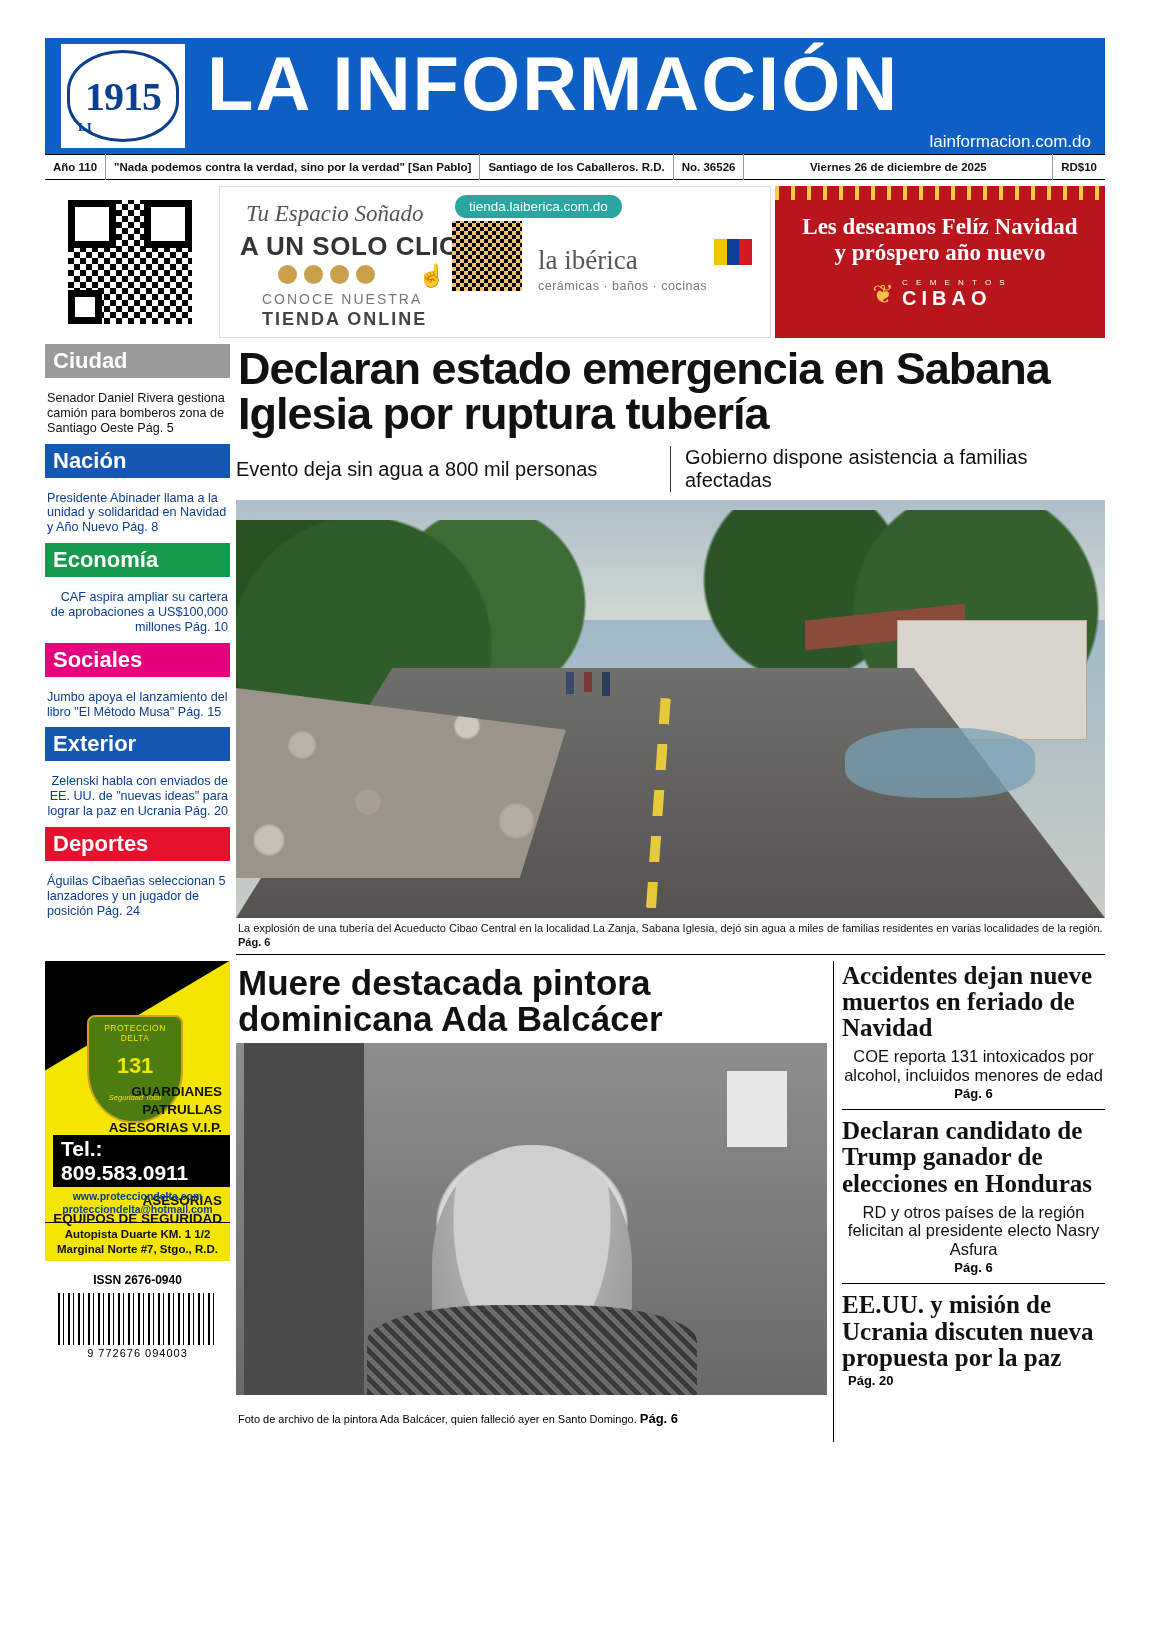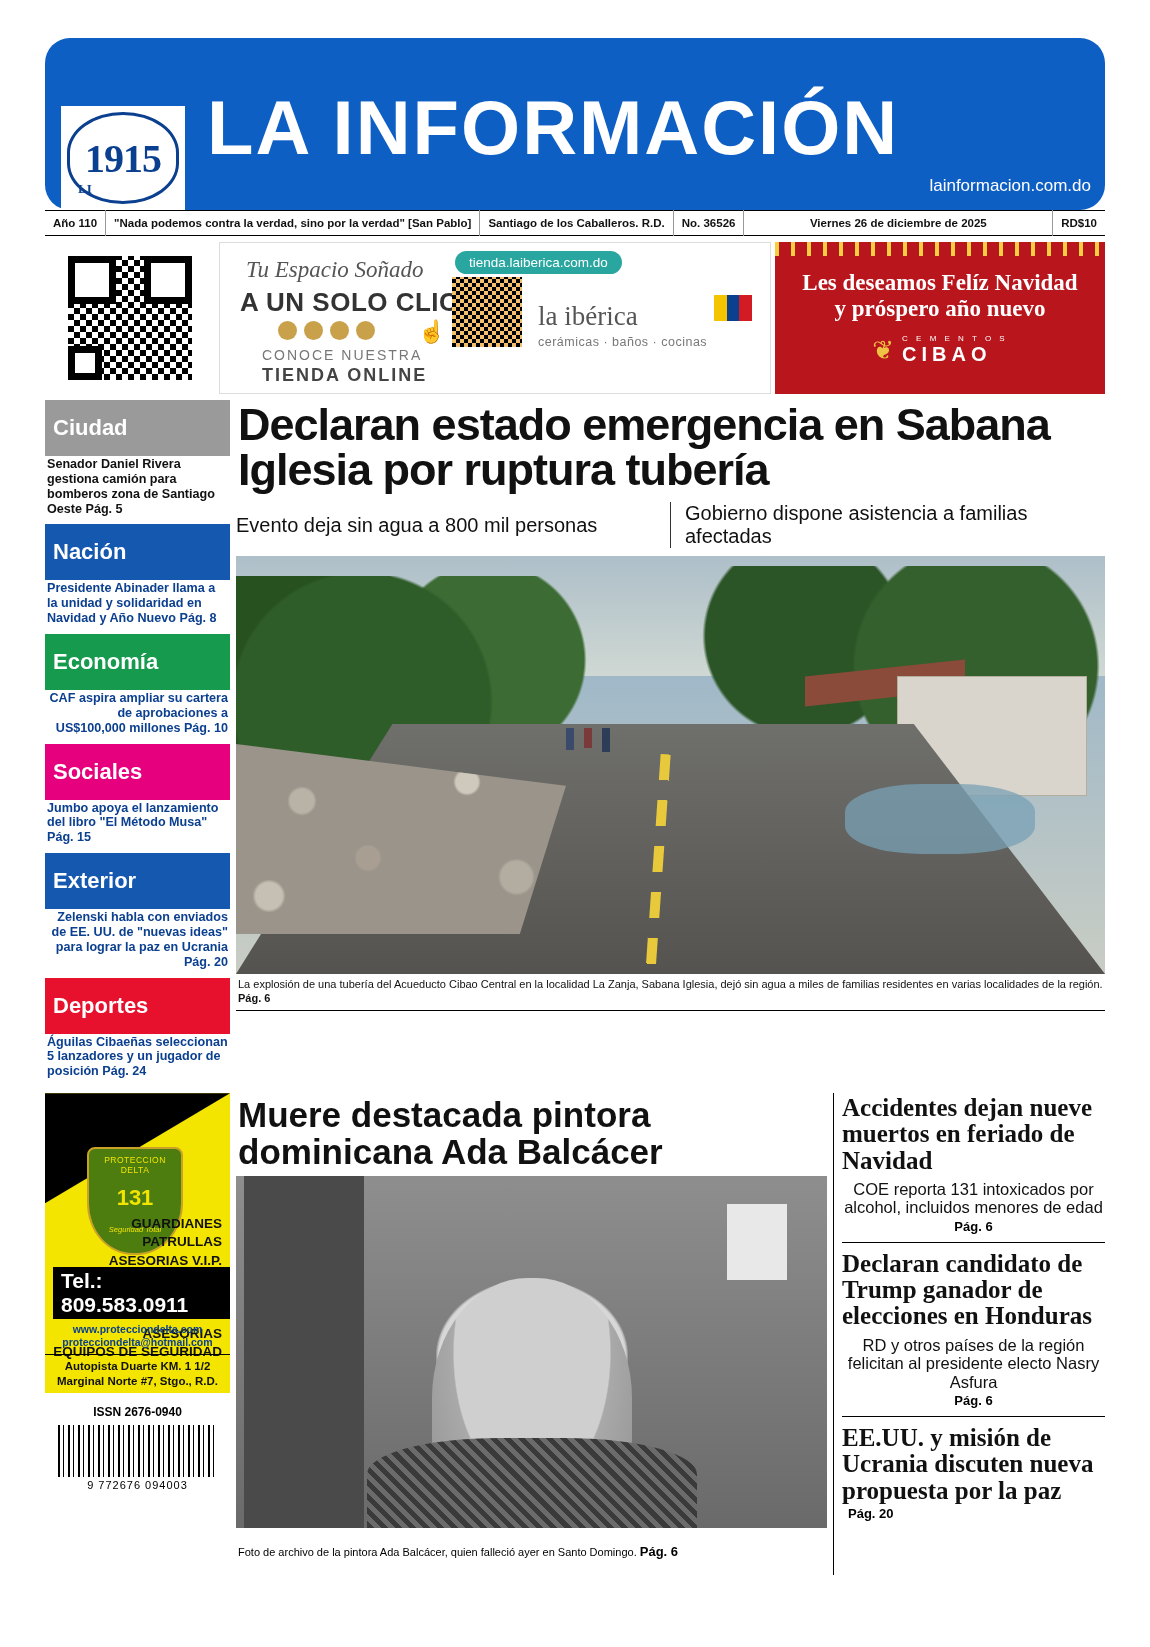--- a/index.html
+++ b/index.html
@@ -8,25 +8,24 @@
     background: #ffffff;
     font-family: "Liberation Sans", sans-serif;
     overflow: hidden;
   }
   .page { position: relative; width: 1150px; height: 1647px; padding: 0 45px; }
 
   
   .masthead {
     position: relative;
     background: #0d5fc4;
-    height: 172px;
+    height: 116px;
     display: flex;
-    align-items: flex-end;
+    align-items: center;
     margin-top: 38px;
-    border-radius: 25px;
   }
   .logo-badge {
     width: 124px; height: 104px;
     background: #ffffff;
     margin-left: 16px;
     display: flex; align-items: center; justify-content: center;
   }
   .logo-inner {
     width: 112px; height: 92px;
     border: 3px solid #0b3f8f;
@@ -211,28 +210,28 @@
   }
   .col-left { width: 185px; }
   .col-right { flex: 1; }
 
   
   .sec { margin-bottom: 2px; }
   .sec-head {
     color: #fff;
     font-weight: bold;
     font-size: 22px;
-    padding: 15px 8px;
+    padding: 4px 8px;
     font-family: "Liberation Sans", sans-serif;
   }
   .sec-body {
     font-size: 12.6px;
-    font-weight: bold;
+    font-weight: normal;
     line-height: 1.18;
-    padding: 1px 2px 6px 2px;
+    padding: 13px 2px 6px 2px;
     color: #0b3f8f;
   }
   .sec-body.dark { color: #111; }
 
   
   .lead-title {
     font-size: 45px;
     font-weight: bold;
     line-height: 1.0;
     letter-spacing: -1px;

